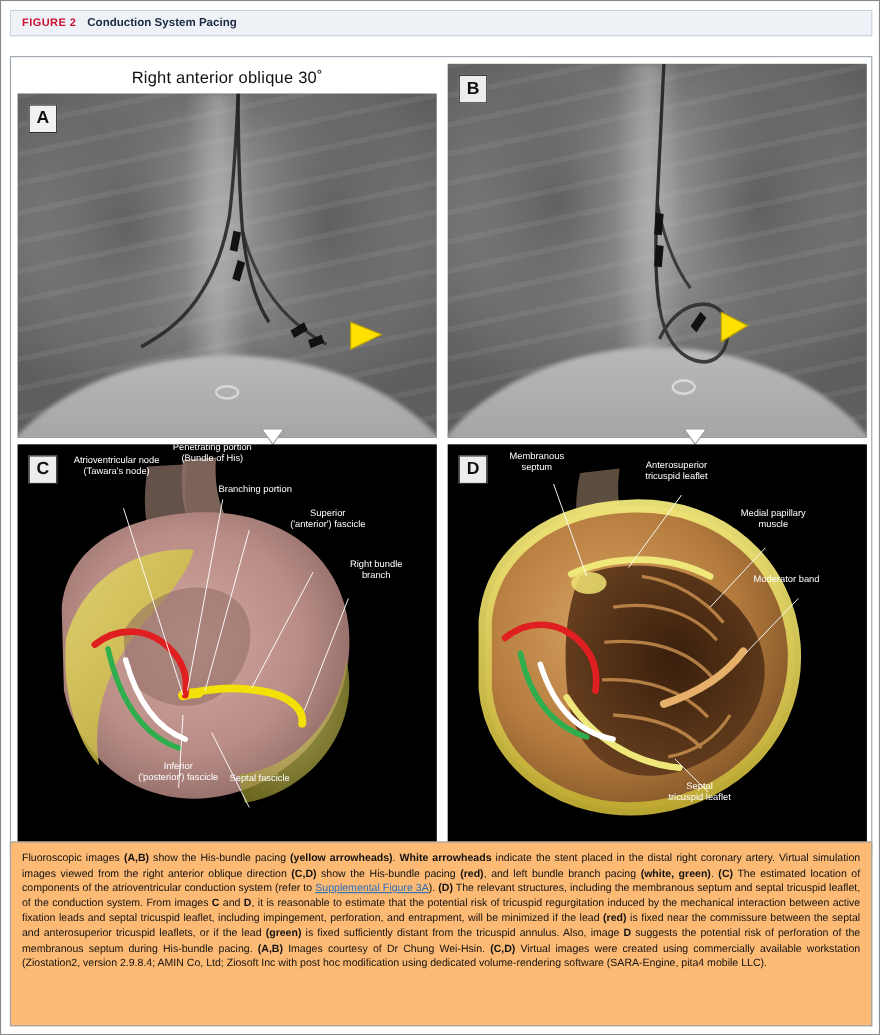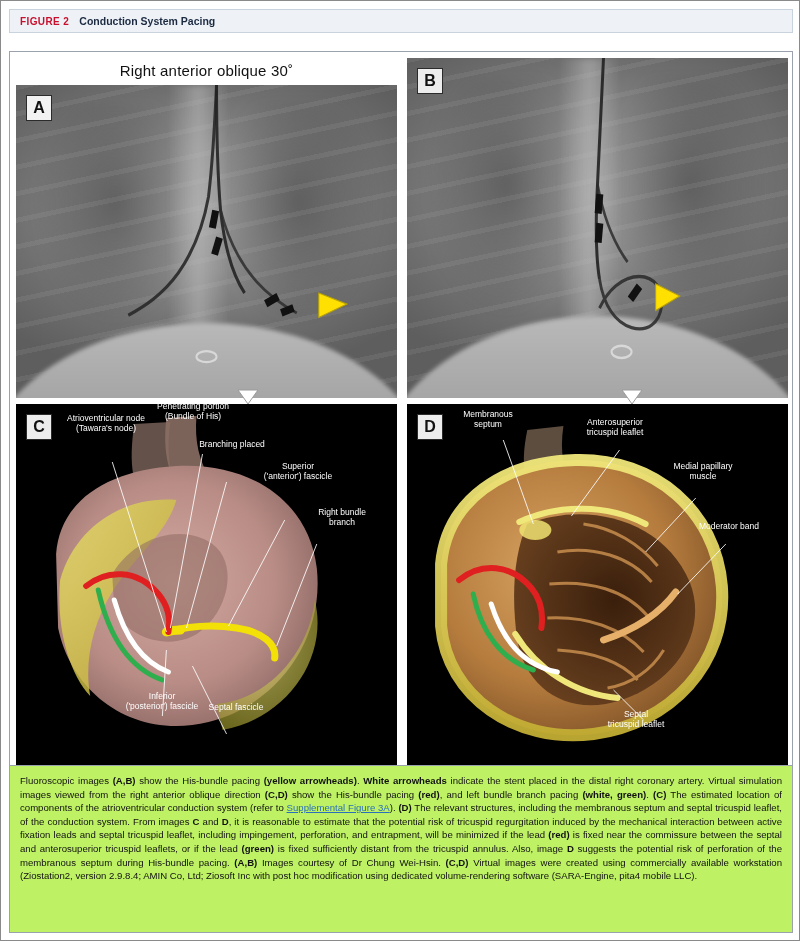--- a/index.html
+++ b/index.html
@@ -145,21 +145,21 @@
     z-index: 5;
     white-space: pre-line;
   }
 
   
   .caption-box {
     position: absolute;
     left: 8px; top: 764px;
     width: 784px; height: 168px;
     border: 1px solid #9aa3ad;
-    background: #bef264;
+    background: #fdba74;
     padding: 8px 10px;
     font-size: 9.6px;
     line-height: 1.42;
     color: #111;
     text-align: justify;
   }
   .caption-box b { font-weight: bold; }
   .caption-box .lnk { color: #2a6fbb; text-decoration: underline; }
 </style>
 </head>
@@ -278,21 +278,21 @@
             <path d="M300,140 L260,242"></path>
             <path d="M146,312 L150,246"></path>
             <path d="M210,330 L176,262"></path>
           </g>
         </svg>
         <div class="panel-letter light">C</div>
         <div class="anno" style="left:36px; top:10px; width:108px;">Atrioventricular node
 (Tawara's node)</div>
         <div class="anno" style="left:128px; top:-2px; width:98px;">Penetrating portion
 (Bundle of His)</div>
-        <div class="anno" style="left:168px; top:36px; width:96px;">Branching placed</div>
+        <div class="anno" style="left:168px; top:36px; width:96px;">Branching portion</div>
         <div class="anno" style="left:240px; top:58px; width:84px;">Superior
 ('anterior') fascicle</div>
         <div class="anno" style="left:288px; top:104px; width:76px;text-align:center;">Right bundle
 branch</div>
         <div class="anno" style="left:104px; top:288px; width:84px;">Inferior
 ('posterior') fascicle</div>
         <div class="anno" style="left:178px; top:299px; width:84px;">Septal fascicle</div>
       </div>
 
       <div class="render">
@@ -348,21 +348,21 @@
             <path d="M236,316 L206,286"></path>
           </g>
         </svg>
         <div class="panel-letter light">D</div>
         <div class="anno" style="left:40px; top:6px; width:82px;">Membranous
 septum</div>
         <div class="anno" style="left:162px; top:14px; width:92px;">Anterosuperior
 tricuspid leaflet</div>
         <div class="anno" style="left:252px; top:58px; width:88px;">Medial papillary
 muscle</div>
-        <div class="anno" style="left:276px; top:118px; width:92px;">Moderator band</div>
+        <div class="anno" style="left:262px; top:118px; width:92px;">Moderator band</div>
         <div class="anno" style="left:184px; top:306px; width:90px;">Septal
 tricuspid leaflet</div>
       </div>
     </div>
   </div>
 
   <div class="caption-box">
     <span id="caption-target"><span>Fluoroscopic images </span><b>(A,B)</b><span> show the His-bundle pacing </span><b>(yellow arrowheads)</b><span>. </span><b>White arrowheads</b><span> indicate the stent placed in the distal right coronary artery. Virtual simulation images viewed from the right anterior oblique direction </span><b>(C,D)</b><span> show the His-bundle pacing </span><b>(red)</b><span>, and left bundle branch pacing </span><b>(white, green)</b><span>. </span><b>(C)</b><span> The estimated location of components of the atrioventricular conduction system (refer to </span><span class="lnk">Supplemental Figure 3A</span><span>). </span><b>(D)</b><span> The relevant structures, including the membranous septum and septal tricuspid leaflet, of the conduction system. From images </span><b>C</b><span> and </span><b>D</b><span>, it is reasonable to estimate that the potential risk of tricuspid regurgitation induced by the mechanical interaction between active fixation leads and septal tricuspid leaflet, including impingement, perforation, and entrapment, will be minimized if the lead </span><b>(red)</b><span> is fixed near the commissure between the septal and anterosuperior tricuspid leaflets, or if the lead </span><b>(green)</b><span> is fixed sufficiently distant from the tricuspid annulus. Also, image </span><b>D</b><span> suggests the potential risk of perforation of the membranous septum during His-bundle pacing. </span><b>(A,B)</b><span> Images courtesy of Dr Chung Wei-Hsin. </span><b>(C,D)</b><span> Virtual images were created using commercially available workstation (Ziostation2, version 2.9.8.4; AMIN Co, Ltd; Ziosoft Inc with post hoc modification using dedicated volume-rendering software (SARA-Engine, pita4 mobile LLC).</span></span>
   </div>
 </div>

